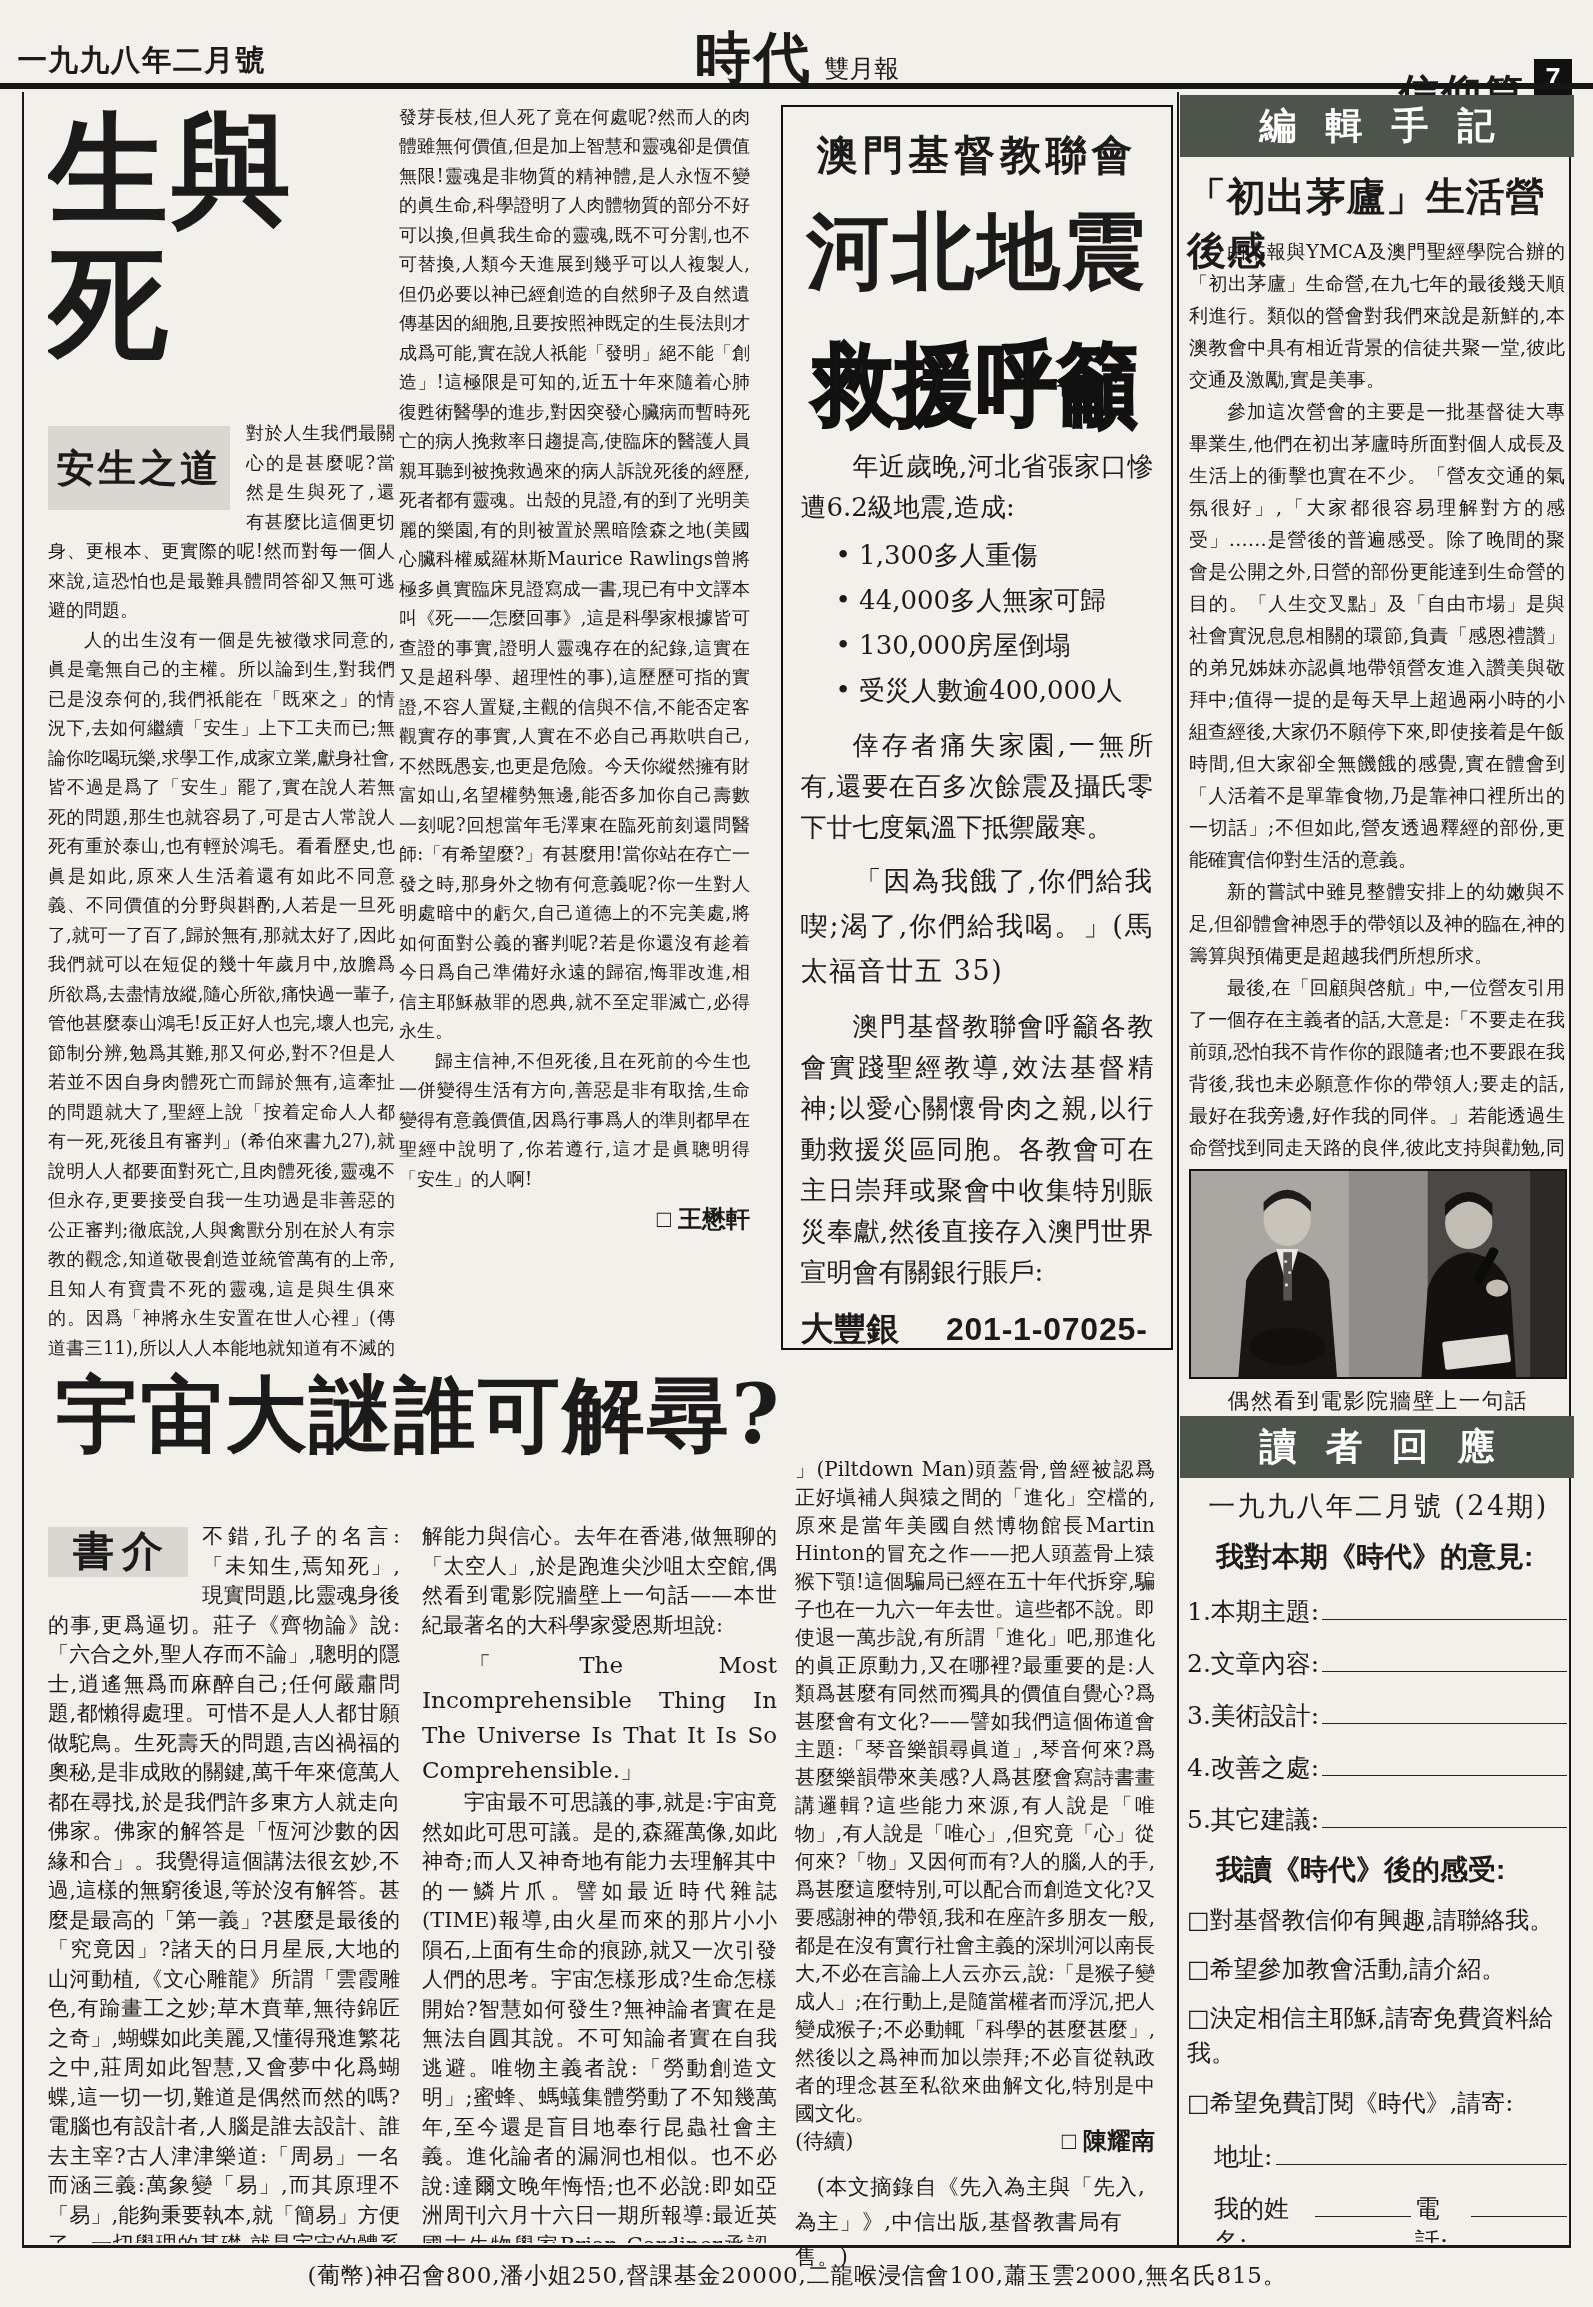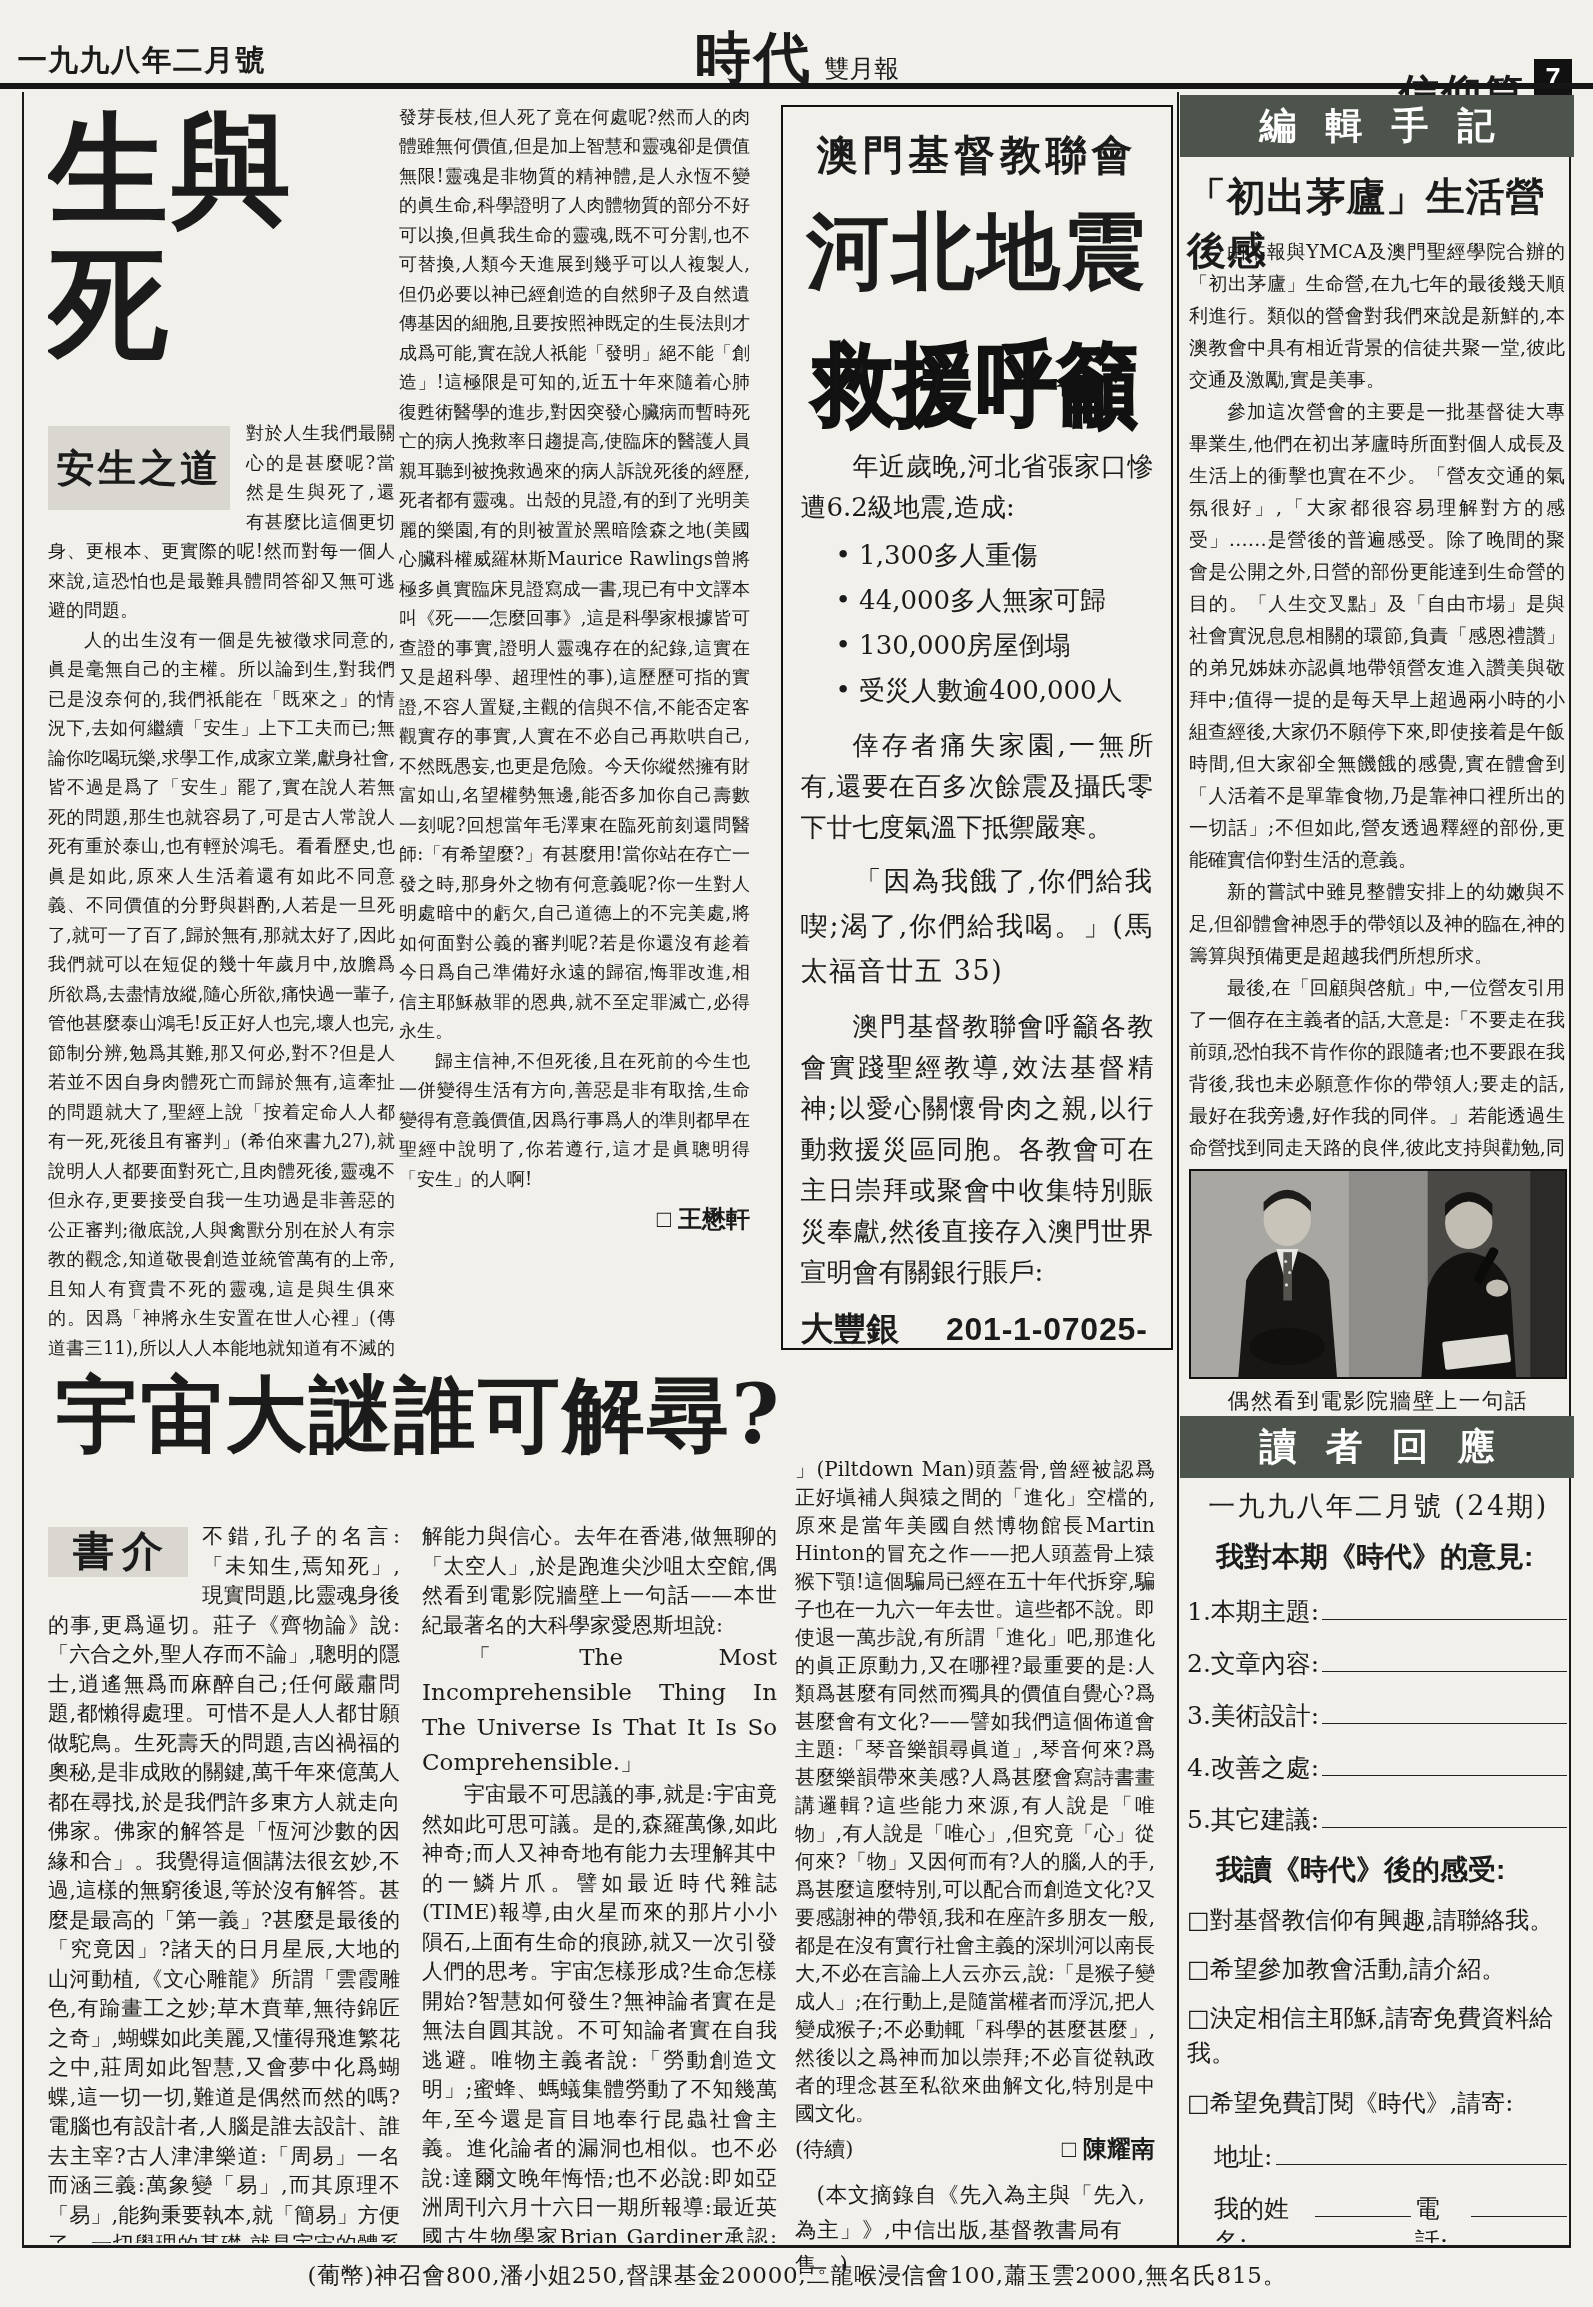--- a/index.html
+++ b/index.html
@@ -89,22 +89,22 @@
   
   .u-title { position:absolute; left:32px; top:1269px; width:757px; font-size:82px; font-weight:bold; letter-spacing:2.4px; }
   .ucol { font-size:21px; line-height:29.5px; overflow:hidden; }
   .ucol1 { position:absolute; left:24px; top:1430px; width:352px; height:721px; }
   .ucol2 { position:absolute; left:398px; top:1430px; width:355px; height:721px; }
   .ucol3 { position:absolute; left:771px; top:1363px; width:360px; height:861px; line-height:28px; font-size:20px; }
   .kicker2 { float:left; width:140px; height:50px; background:#d9d7d0; margin:4.8px 14.3px 4.8px 0;
              display:flex; align-items:center; justify-content:center;
              font-size:41px; font-weight:bold; letter-spacing:8px; text-indent:8px;
              font-family:"Liberation Sans","DejaVu Sans",sans-serif; }
-  .u-eng { font-size:23px; line-height:35px; }
-  .u-author { display:flex; justify-content:space-between; align-items:center; margin-top:8px; }
+  .u-eng { margin-top:8px; font-size:23px; line-height:35px; }
+  .u-author { display:flex; justify-content:space-between; align-items:center; }
   .u-author .cont { font-size:21px; }
   .u-author .name { font-weight:bold; font-size:24px; font-family:"Liberation Sans","DejaVu Sans",sans-serif; }
   .u-note { margin-top:14.3px; font-size:21.5px; line-height:35px; letter-spacing:0.8px; text-indent:1em; }
 
   .footer { position:absolute; left:0; top:2260px; width:1594px; text-align:center; font-size:23px; letter-spacing:0.8px; }
 </style>
 </head>
 <body>
 
 <div class="page">

